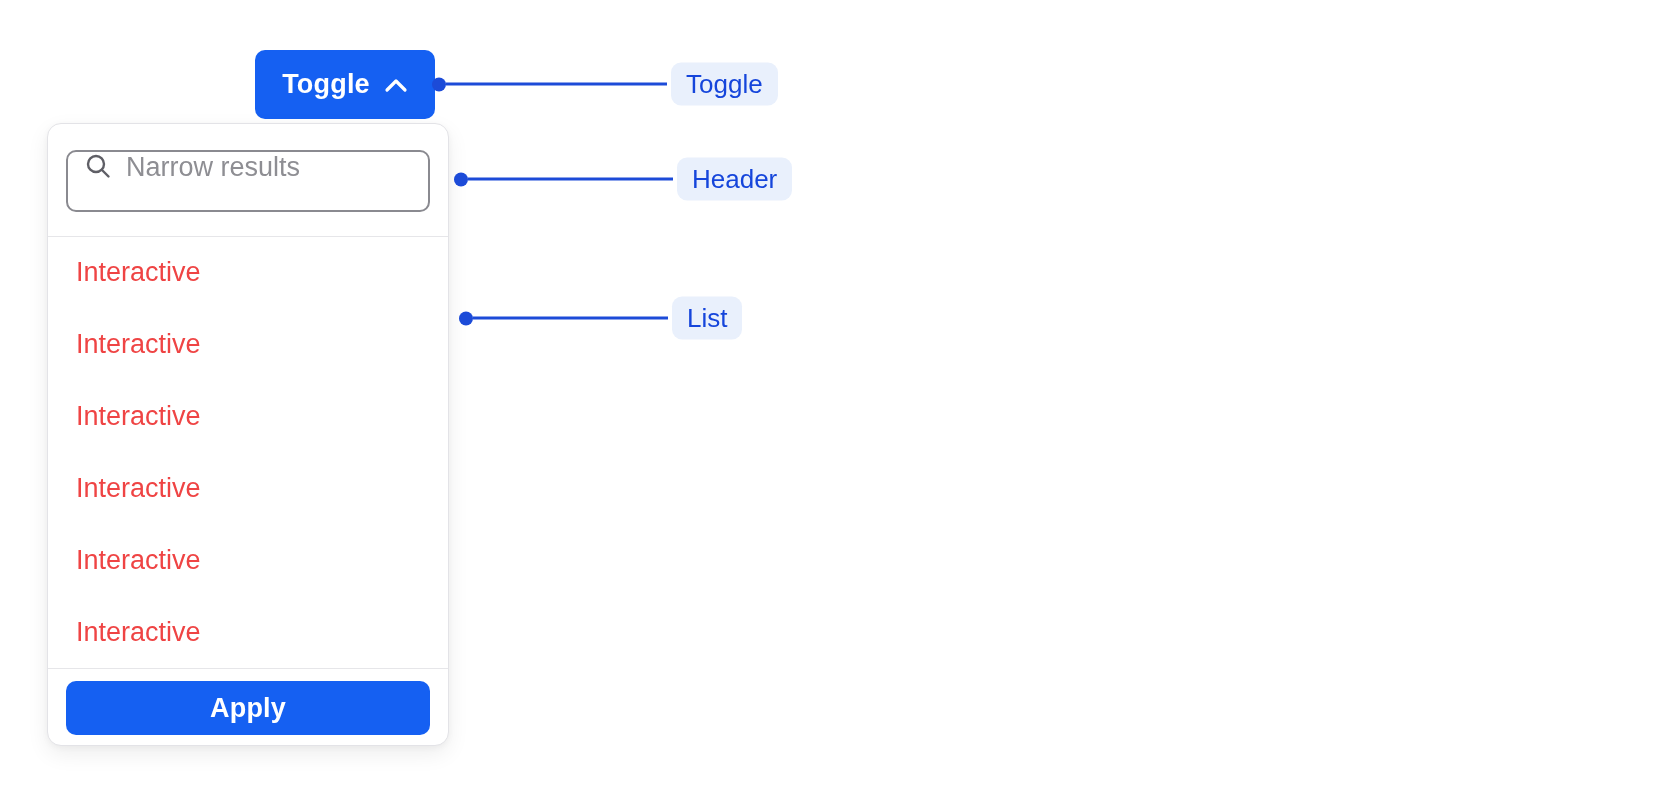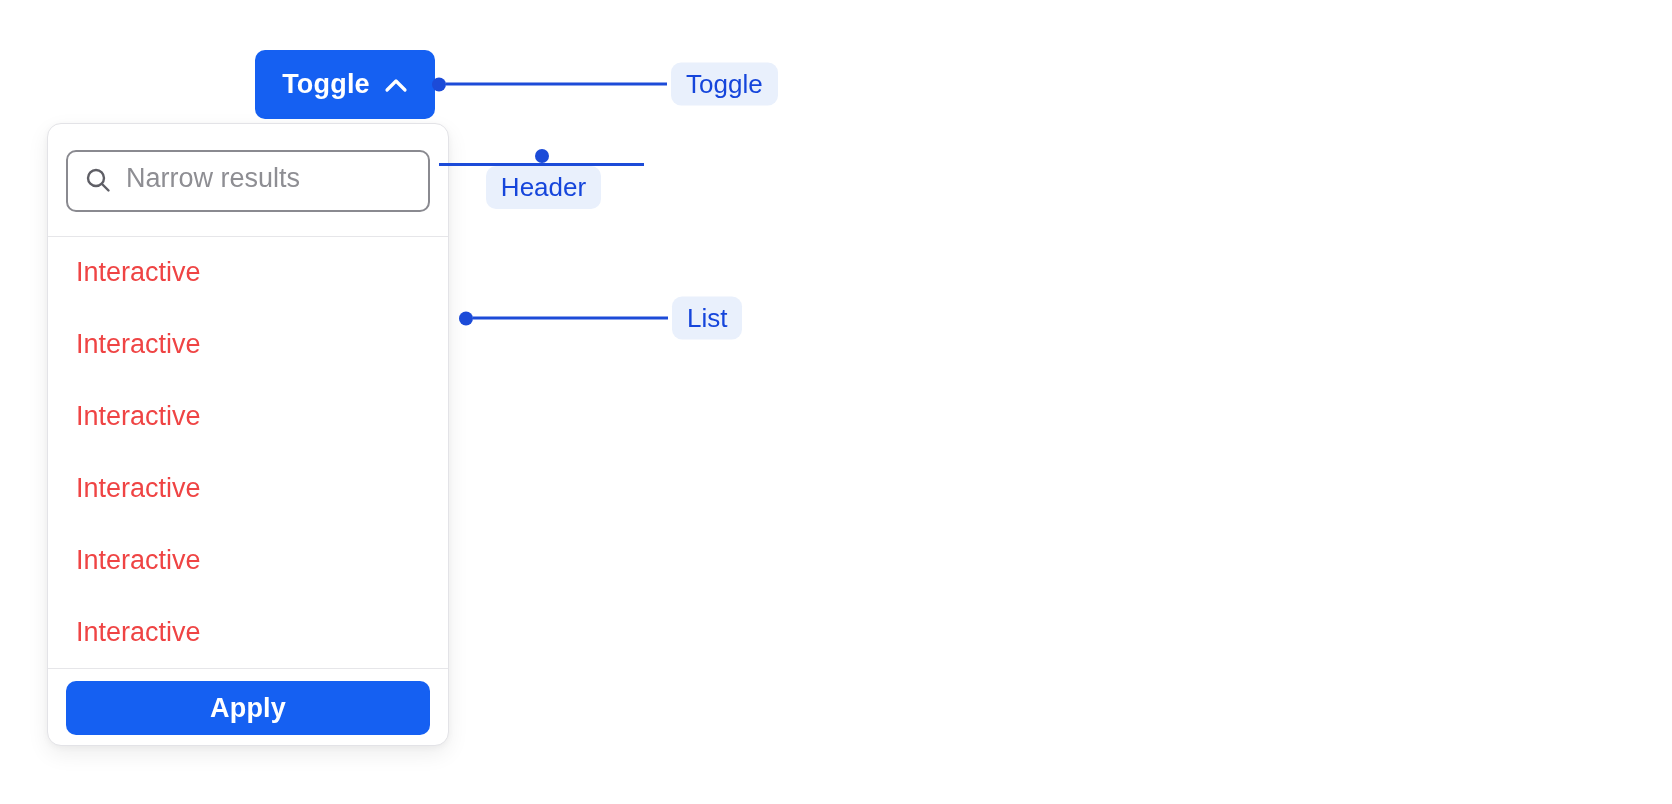--- a/index.html
+++ b/index.html
@@ -50,25 +50,25 @@
     flex-direction: column;
     overflow: hidden;
   }
   .panel-header {
     height: 112px;
     padding: 26px 18px 0 18px;
     flex: 0 0 auto;
   }
   .search-box {
     display: flex;
-    align-items: flex-end;
+    align-items: flex-start;
     height: 62px;
     border: 2px solid #8A8A90;
     border-radius: 10px;
-    padding: 16px 16px;
+    padding: 0 16px;
     background: #ffffff;
   }
   .search-box svg { flex: 0 0 auto; display: block; }
   .search-box input {
     flex: 1 1 auto;
     min-width: 0;
     border: none;
     outline: none;
     background: transparent;
     margin-left: 14px;
@@ -144,21 +144,21 @@
     color: #1545DB;
     border-radius: 10px;
     padding: 8px 15px 9px 15px;
     font-size: 26px;
     font-weight: 500;
     line-height: 1;
     white-space: nowrap;
   }
   .ann-toggle { left: 432px; top: 84px; }
   .ann-toggle .line { width: 221px; }
-  .ann-header { left: 439px; top: 179px; flex-direction: column; }
+  .ann-header { left: 454px; top: 179px; }
   .ann-header .line { width: 205px; }
   .ann-list { left: 459px; top: 318px; }
   .ann-list .line { width: 195px; }
   .ann-footer { left: 443px; top: 712px; }
   .ann-footer .line { width: 200px; }
 </style>
 </head>
 <body>
 
 <div class="canvas">

